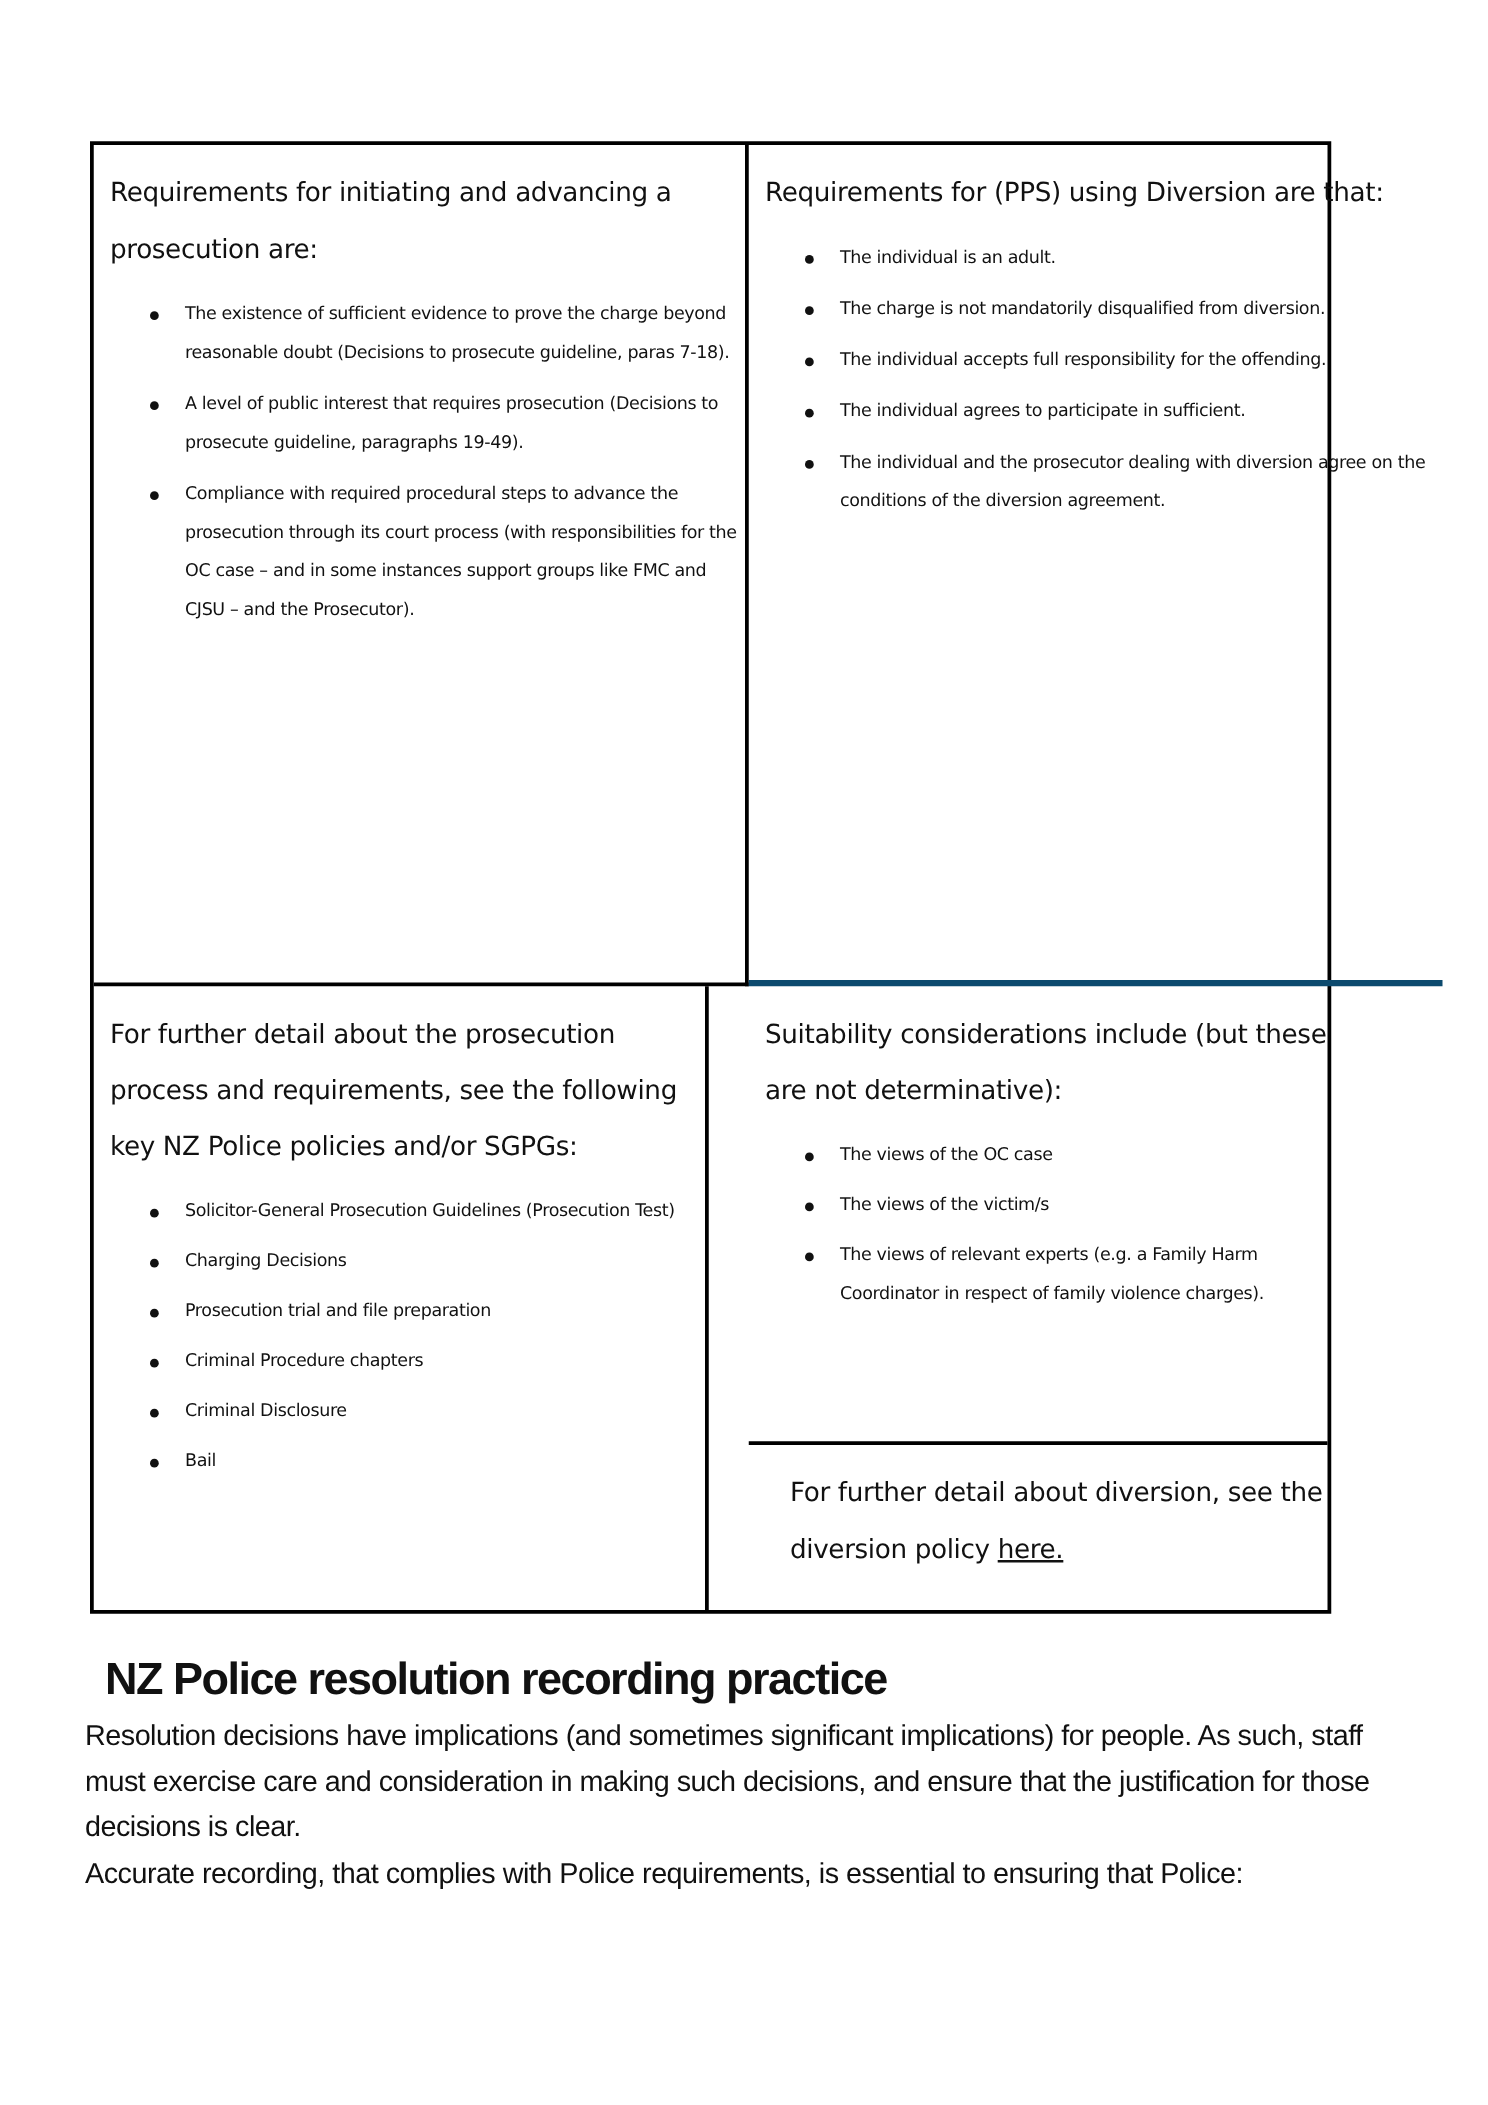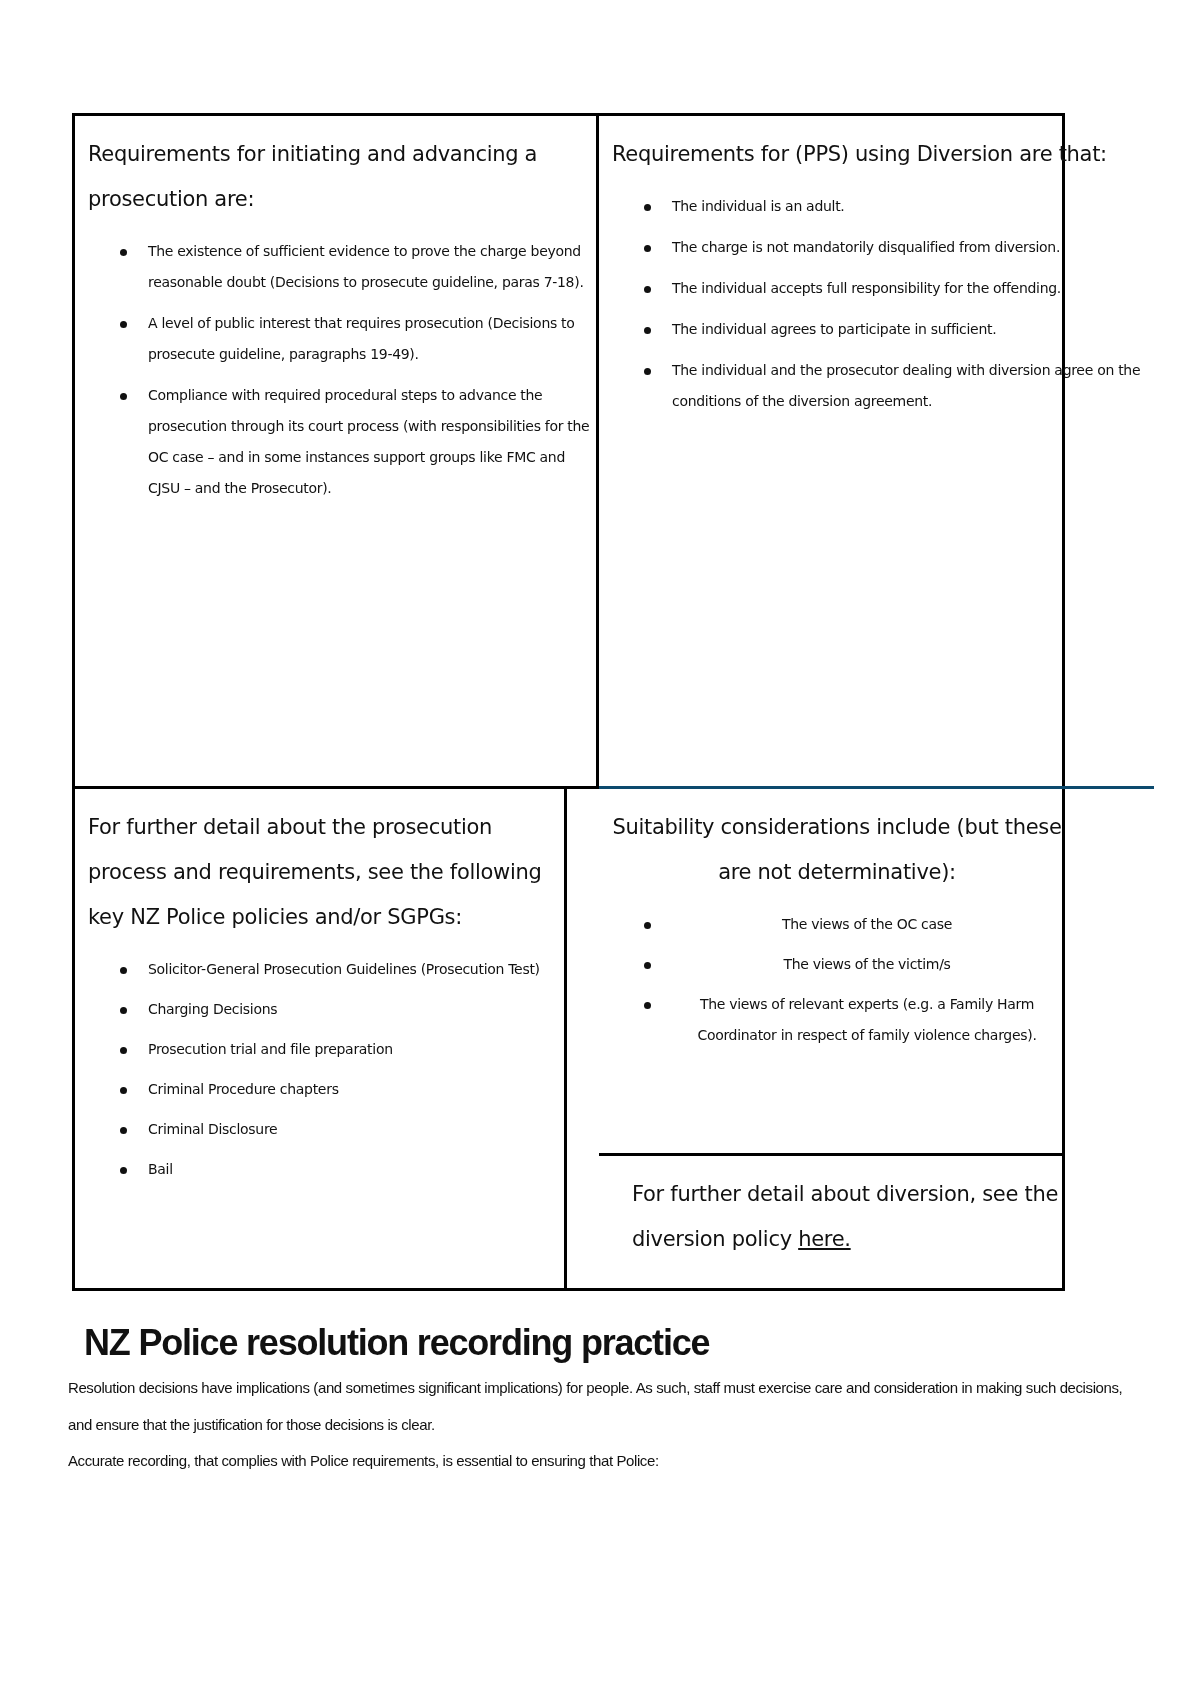--- a/index.html
+++ b/index.html
@@ -24,23 +24,23 @@
       border: 3px solid #000;
       box-sizing: border-box;
     }
     .cell {
       position: absolute;
       box-sizing: border-box;
       padding: 16px 0 0 13px;
       font-size: 21px;
     }
     .c-tl { left: 0; top: 0; width: 524px; height: 673px; border-right: 3px solid #000; border-bottom: 3px solid #000; }
-    .c-tr { left: 524px; top: 0; width: 555px; height: 673px; border-bottom: 3px solid #0c4a6e; }
+    .c-tr { left: 524px; top: 0; width: 555px; height: 673px; border-bottom: 5px solid #0c4a6e; }
     .c-bl { left: 0; top: 673px; width: 492px; height: 499px; border-right: 3px solid #000; }
-    .c-br1 { left: 524px; top: 673px; width: 463px; height: 367px; border-bottom: 3px solid #000; text-align: center; }
+    .c-br1 { left: 524px; top: 673px; width: 463px; height: 367px; border-bottom: 3px solid #000; }
     .c-br2 { left: 524px; top: 1040px; width: 463px; height: 115px; margin-left: 20px; }
 
     .intro {
       margin: 0;
       line-height: 45px;
       font-size: 21px;
       letter-spacing: -0.3px;
     }
     ul.bullets {
       margin: 14px 0 0 0;
@@ -81,21 +81,21 @@
       letter-spacing: -1.2px;
       color: #111;
     }
     .body-text {
       position: absolute;
       left: 68px;
       top: 1370px;
       width: 1060px;
       margin: 0;
       font-family: "Liberation Sans", sans-serif;
-      font-size: 15px;
+      font-size: 23px;
       line-height: 36.5px;
       letter-spacing: -0.4px;
       color: #111;
     }
     .body-text p { margin: 0; }
   </style>
 </head>
 <body>
 
 <div class="grid">

